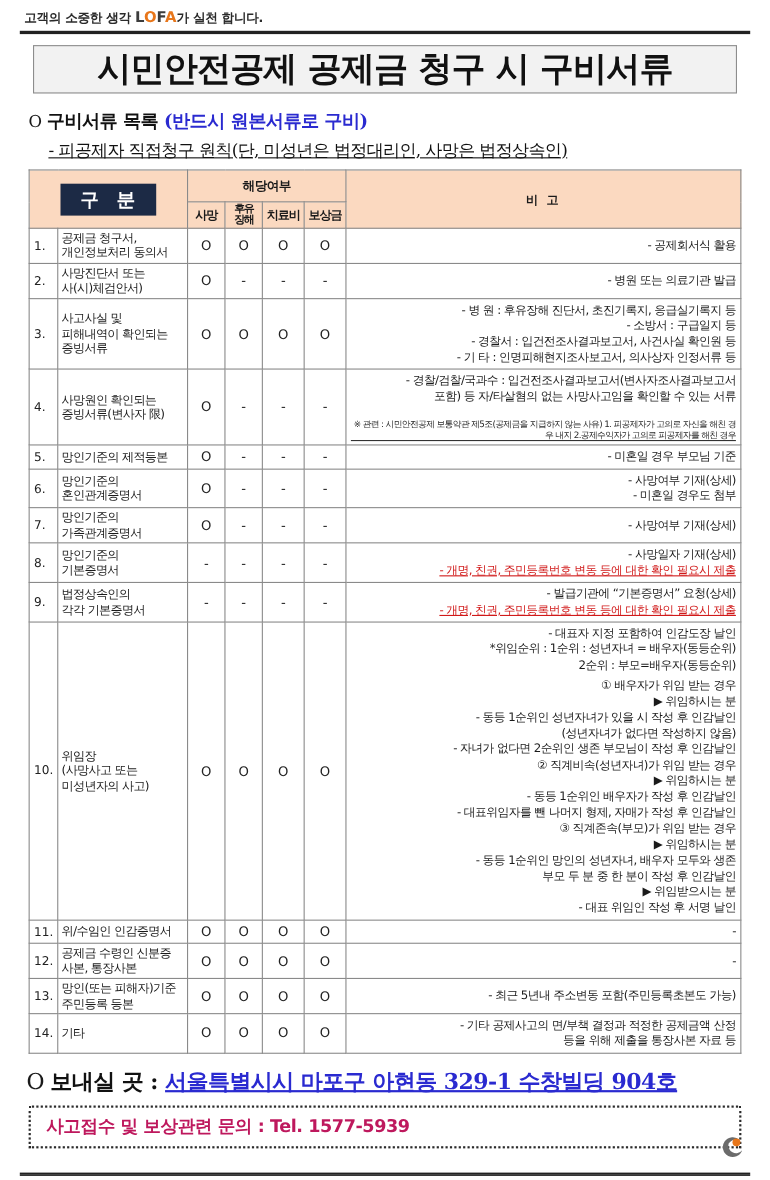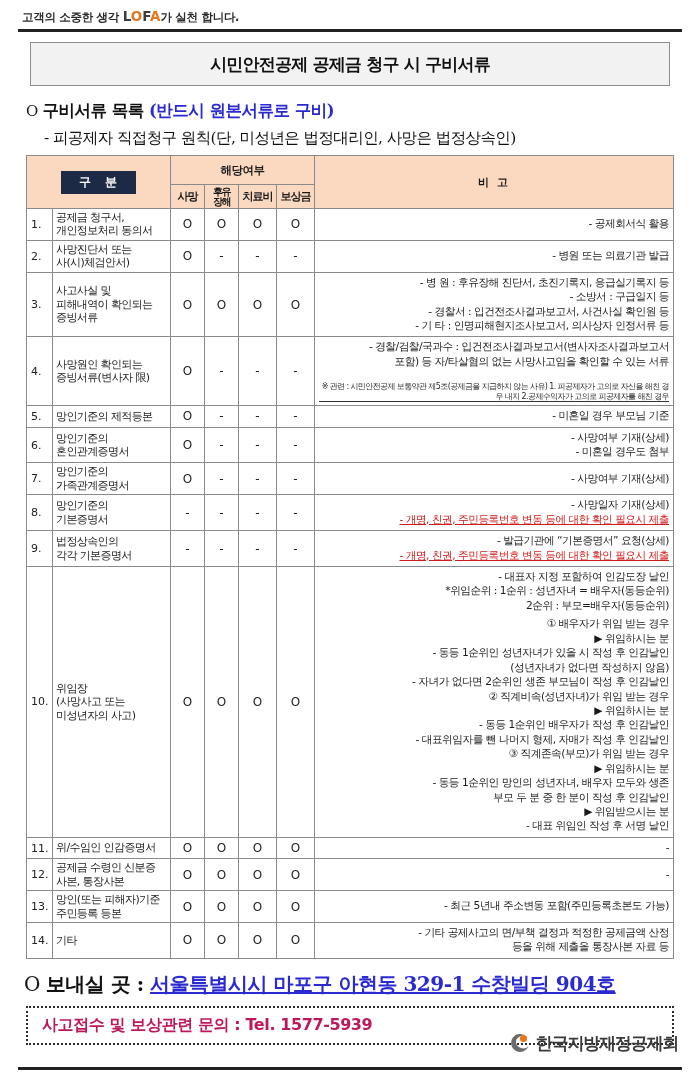--- a/index.html
+++ b/index.html
@@ -41,21 +41,21 @@
   .title-box {
     margin: 10px 30px 0 30px;
     background: #f2f2f2;
     border: 1px solid #8d8d8d;
     height: 44px;
     display: flex;
     align-items: center;
     justify-content: center;
   }
   .title-text {
-    font-size: 17px;
+    font-size: 31px;
     font-weight: bold;
     letter-spacing: -0.8px;
     color: #111;
   }
 
   
   .intro1 {
     margin: 14px 0 0 26px;
     font-size: 16.5px;
     letter-spacing: -0.5px;
@@ -65,20 +65,21 @@
   .intro1 .circ { font-size: 15px; }
   .intro1 .blk { color: #111; font-weight: bold; }
   .intro1 .blue { color: #2a2ad0; font-weight: bold; }
   .intro2 {
     margin: 6px 0 6px 44px;
     font-size: 15.5px;
     letter-spacing: -0.6px;
     font-family: "DejaVu Serif", "Liberation Serif", serif;
     color: #111;
     white-space: nowrap;
+    text-decoration: underline;
   }
 
   
   .doc-table {
     margin: 4px 26px 0 26px;
     width: 648px;
     border-collapse: collapse;
     table-layout: fixed;
     font-size: 10.5px;
   }
@@ -98,21 +99,21 @@
   .hdr-gubun {
     background: #fbd9c0;
     text-align: center;
     vertical-align: middle;
   }
   .gubun-chip {
     display: inline-block;
     background: #1c2a45;
     color: #ffffff;
     font-weight: bold;
-    font-size: 12px;
+    font-size: 17px;
     letter-spacing: 5px;
     padding: 3px 14px 3px 18px;
   }
   .hdr-sub {
     background: #fbd9c0;
     text-align: center;
     font-weight: bold;
     font-size: 11px;
     letter-spacing: -1px;
     height: 22px;
@@ -463,14 +464,13 @@
 
 <div class="rule-bottom"></div>
 
 <div class="brand">
   <span class="brand-mark">
     <svg width="24" height="24" viewBox="0 0 24 24">
       <path d="M18.5 5.5a9 9 0 1 0 2.2 9.2 7 7 0 0 1-12.2-6.4 9 9 0 0 1 10-2.8z" fill="#6b6b6b"></path>
       <circle cx="15.5" cy="7.5" r="3.6" fill="#e8761a"></circle>
     </svg>
   </span>
-  <span class="brand-name">한국지방재정공제회</span>
 </div>
 
 </body></html>

